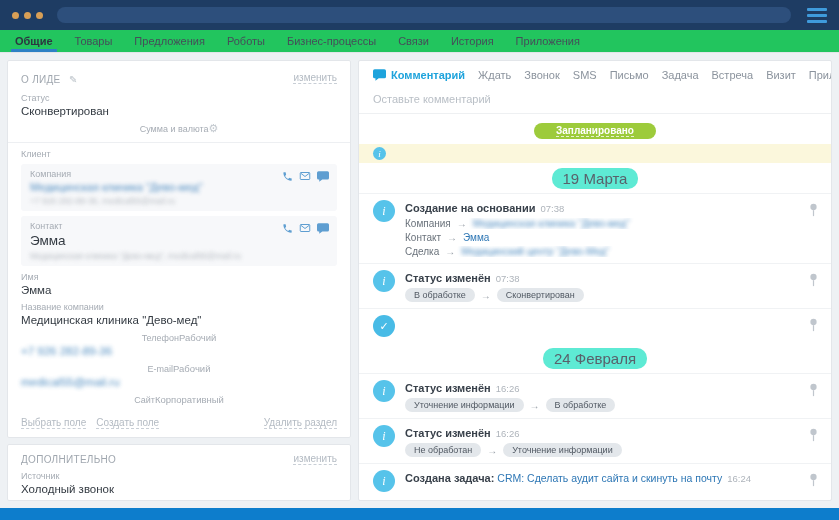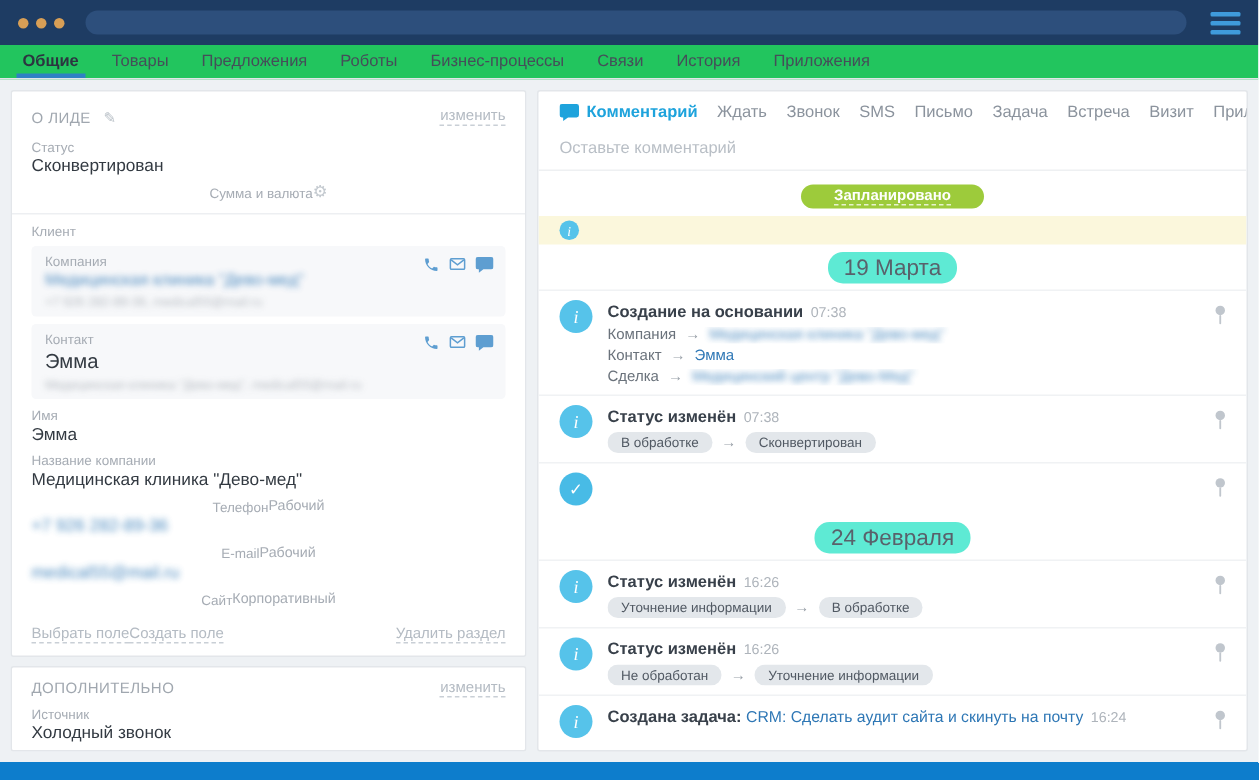--- a/index.html
+++ b/index.html
@@ -42,21 +42,21 @@
   .client-box{background:#f7f8fa;border-radius:3px;padding:5px 9px;margin-top:5px;position:relative;cursor:pointer}
   .cb-label{font-size:9px;color:#a6acb4}
   .cb-name{font-size:11px;margin-top:2px;white-space:nowrap;overflow:hidden}
   .cb-contact-name{font-size:13.5px;color:#333a42;margin-top:2px}
   .cb-detail{font-size:8.5px;color:#a9afb6;margin-top:3px;white-space:nowrap;overflow:hidden}
   .cb-icons{position:absolute;top:6px;right:8px;display:flex;gap:6px;color:#5e9ed1;align-items:center}
   .cb-icons svg{display:block;cursor:pointer}
   .link{color:var(--link,#2e77b5);cursor:pointer}
   .blur{filter:blur(2px);opacity:.85}
   .fields-links{display:flex;justify-content:space-between;margin-top:12px;align-items:center}
-  .fl-left{display:flex;}
+  .fl-left{display:flex;gap:10px}
 
   
   .timeline-card{flex:1;display:flex;flex-direction:column;overflow:hidden}
   .tl-tabs{display:flex;align-items:center;gap:13px;padding:8px 14px 7px;font-size:11px;color:#8b939d}
   .tl-tab{cursor:pointer;display:flex;align-items:center;gap:5px;white-space:nowrap}
   .tl-tab.active{color:#1ea3dc;font-weight:bold}
   .tl-tab-icon{display:flex;align-items:center}
   .tl-comment{padding:5px 14px 8px;font-size:11px;color:#b9bfc6;border-bottom:1px solid #eef0f2;cursor:text}
   .tl-plan{text-align:center;padding:6px 0 5px}
   .plan-pill{display:inline-block;background:var(--green,#9dcb3b);color:#fff;font-size:10px;font-weight:bold;padding:2px 22px 3px;border-radius:11px;cursor:pointer}

